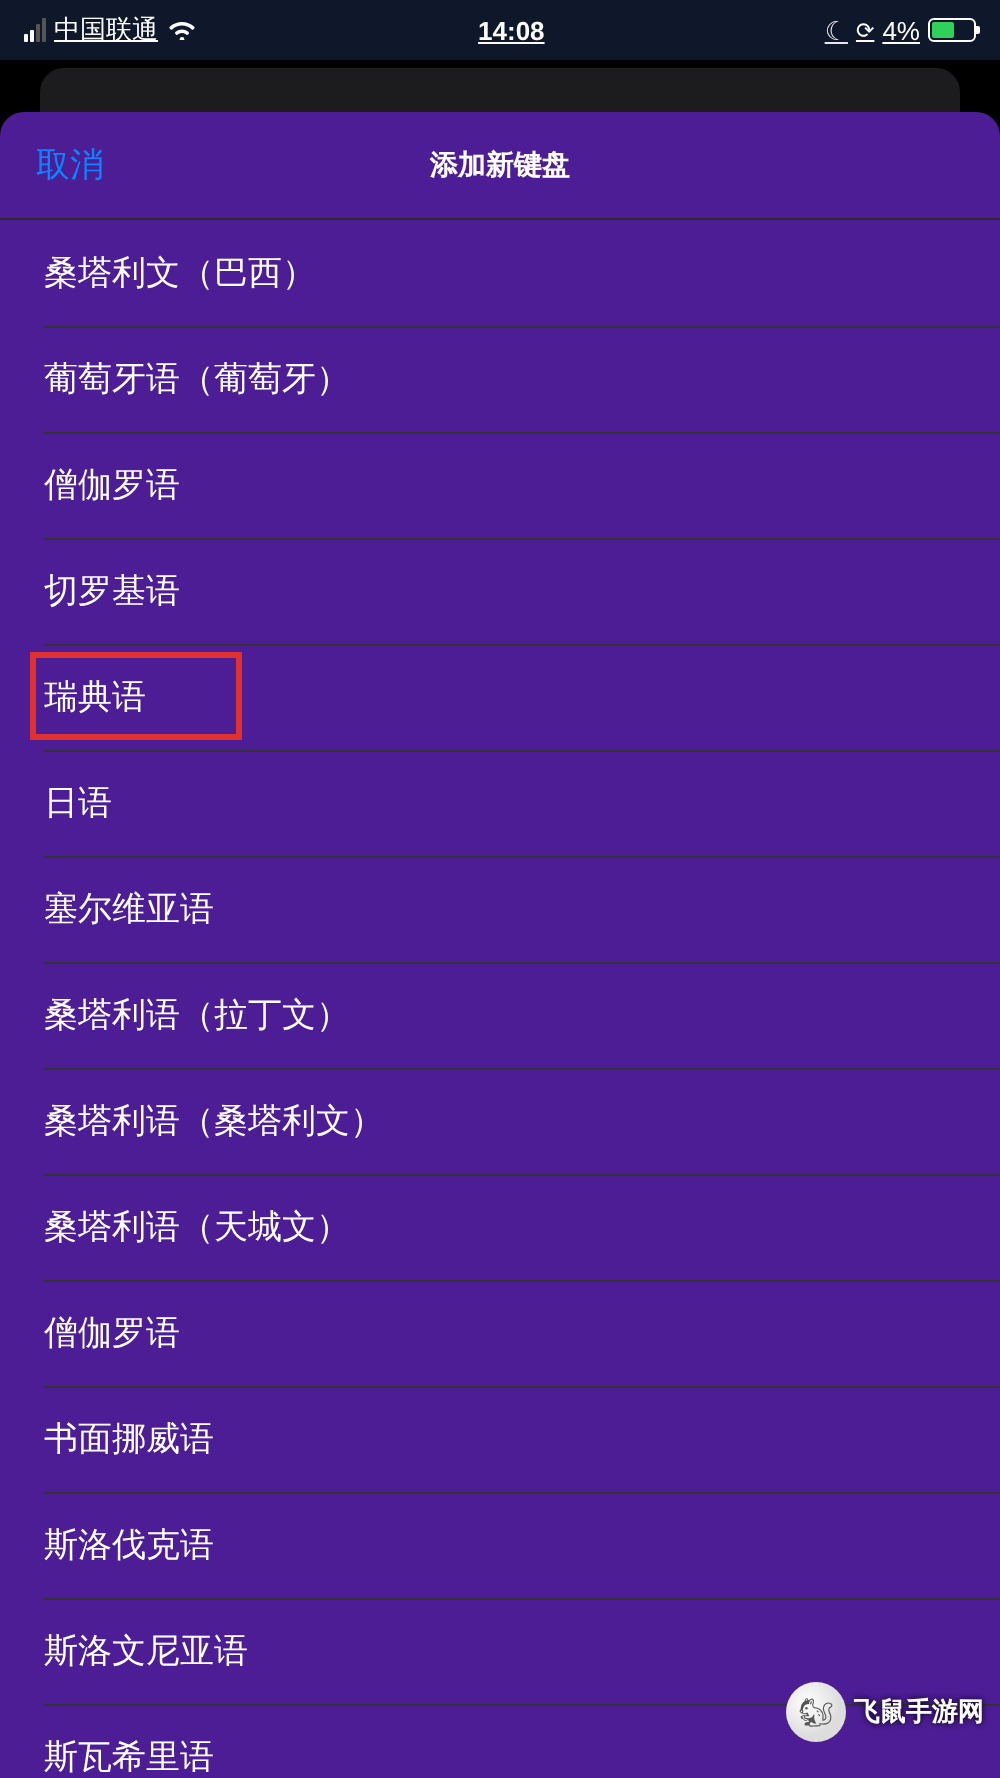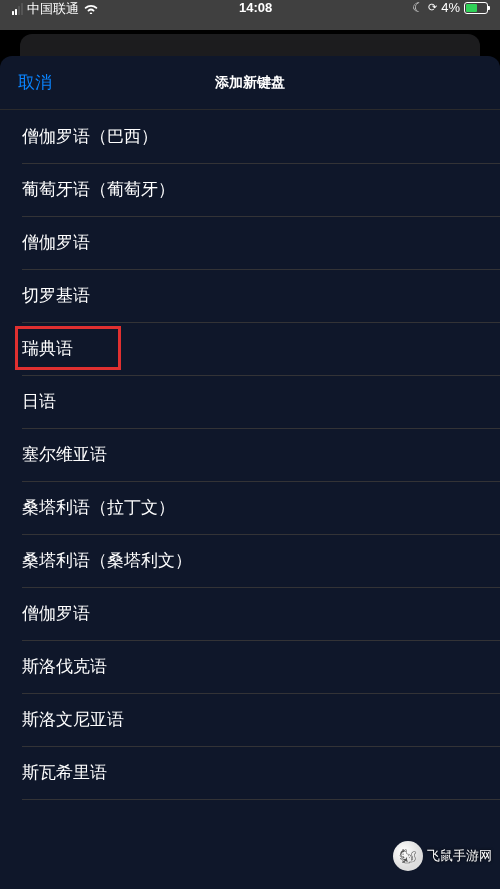--- a/index.html
+++ b/index.html
@@ -8,25 +8,26 @@
       height: 889px;
       background: #000;
       font-family: -apple-system, "PingFang SC", sans-serif;
       color: #fff;
       overflow: hidden;
       position: relative;
     }
     .status-bar {
       height: 30px;
       display: flex;
-      align-items: flex-start;
+      align-items: center;
       justify-content: space-between;
       padding: 0 12px;
       font-size: 13px;
-      background: #404040;
+      background: #0f172a;
+      text-decoration: underline;
     }
     .status-left { display: flex; align-items: center; gap: 4px; }
     .status-center { font-weight: 600; }
     .status-right { display: flex; align-items: center; gap: 4px; }
     .signal-bars { display: inline-flex; align-items: flex-end; gap: 1px; height: 12px; }
     .signal-bars span { width: 2px; background: #fff; border-radius: 0.5px; }
     .signal-bars span:nth-child(1) { height: 4px; }
     .signal-bars span:nth-child(2) { height: 6px; }
     .signal-bars span:nth-child(3) { height: 9px; background: #555; }
     .signal-bars span:nth-child(4) { height: 12px; background: #555; }
@@ -47,21 +48,21 @@
     }
     .ghost-header {
       height: 40px;
       background: #1c1c1e;
       margin: 4px 20px 0;
       border-radius: 12px 12px 0 0;
     }
     .sheet {
       position: absolute;
       top: 56px; left: 0; right: 0; bottom: 0;
-      background: #0f172a;
+      background: #4c1d95;
       border-radius: 12px 12px 0 0;
       overflow: hidden;
     }
     .sheet-header {
       height: 54px;
       display: flex;
       align-items: center;
       justify-content: center;
       position: relative;
       border-bottom: 0.5px solid #2a2a2c;
@@ -110,21 +111,21 @@
       align-items: center;
       gap: 4px;
       z-index: 20;
     }
     .wm-icon {
       width: 30px; height: 30px; border-radius: 50%;
       background: radial-gradient(circle at 35% 35%, #fff 0%, #ddd 60%);
       display: grid; place-items: center;
       font-size: 14px; color: #555;
     }
-    .wm-text { font-size: 13px; font-weight: 400; color: #fff; text-shadow: 0 0 3px #000; }
+    .wm-text { font-size: 13px; font-weight: 700; color: #fff; text-shadow: 0 0 3px #000; }
   </style>
 </head>
 <body>
 
 <div class="status-bar">
   <div class="status-left">
     <span class="signal-bars">
         <span></span>
         <span></span>
         <span></span>
@@ -150,21 +151,21 @@
 
 <div class="ghost-header"></div>
 
 <div class="sheet">
   <div class="sheet-header">
     <button class="cancel-btn">取消</button>
     <div class="sheet-title">添加新键盘</div>
   </div>
   <div class="list" id="lang-list">
       <div class="row">
-        <span>僧伽罗语（巴西）</span>
+        <span>桑塔利文（巴西）</span>
       </div>
       <div class="row">
         <span>葡萄牙语（葡萄牙）</span>
       </div>
       <div class="row">
         <span>僧伽罗语</span>
       </div>
       <div class="row">
         <span>切罗基语</span>
       </div>
@@ -177,21 +178,27 @@
       <div class="row">
         <span>塞尔维亚语</span>
       </div>
       <div class="row">
         <span>桑塔利语（拉丁文）</span>
       </div>
       <div class="row">
         <span>桑塔利语（桑塔利文）</span>
       </div>
       <div class="row">
+        <span>桑塔利语（天城文）</span>
+      </div>
+      <div class="row">
         <span>僧伽罗语</span>
+      </div>
+      <div class="row">
+        <span>书面挪威语</span>
       </div>
       <div class="row">
         <span>斯洛伐克语</span>
       </div>
       <div class="row">
         <span>斯洛文尼亚语</span>
       </div>
       <div class="row">
         <span>斯瓦希里语</span>
       </div>

